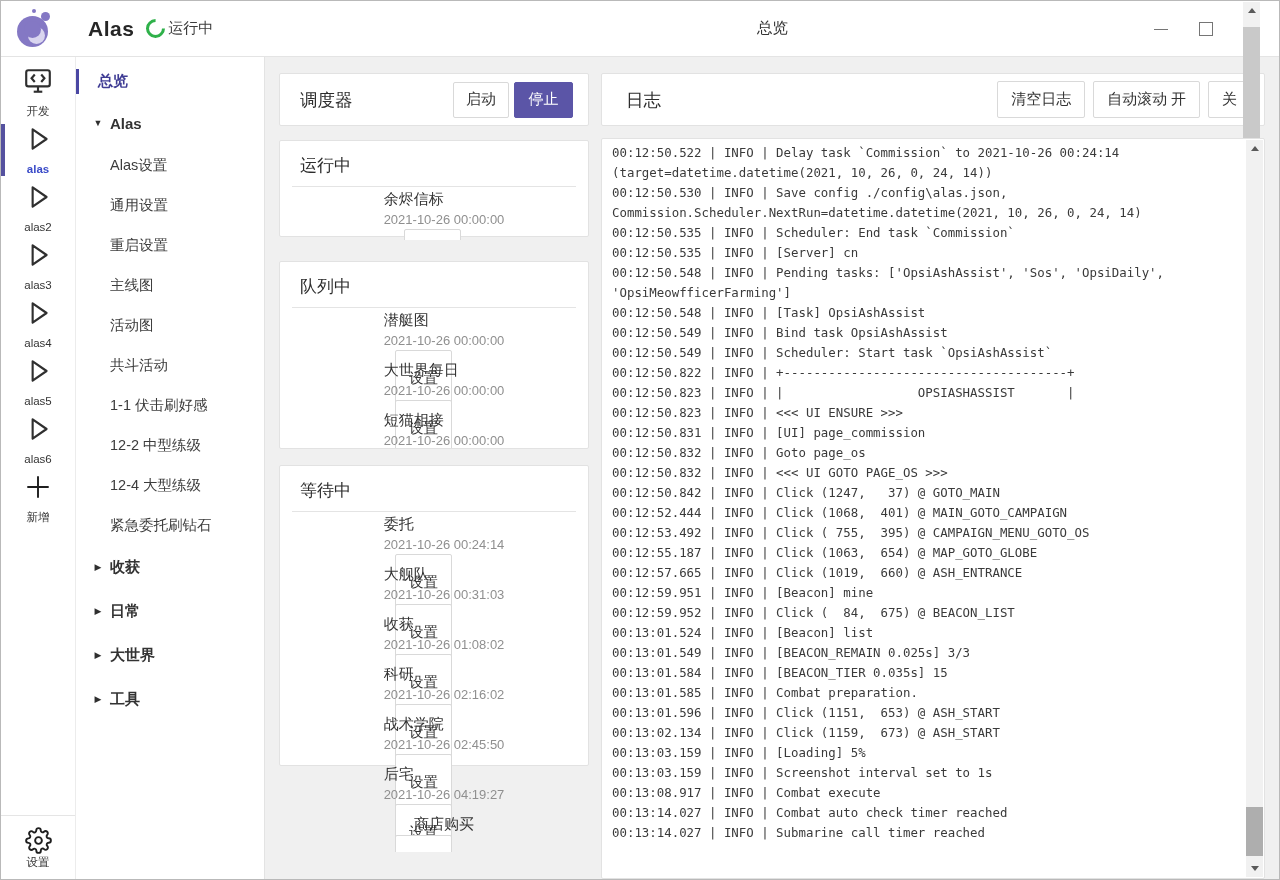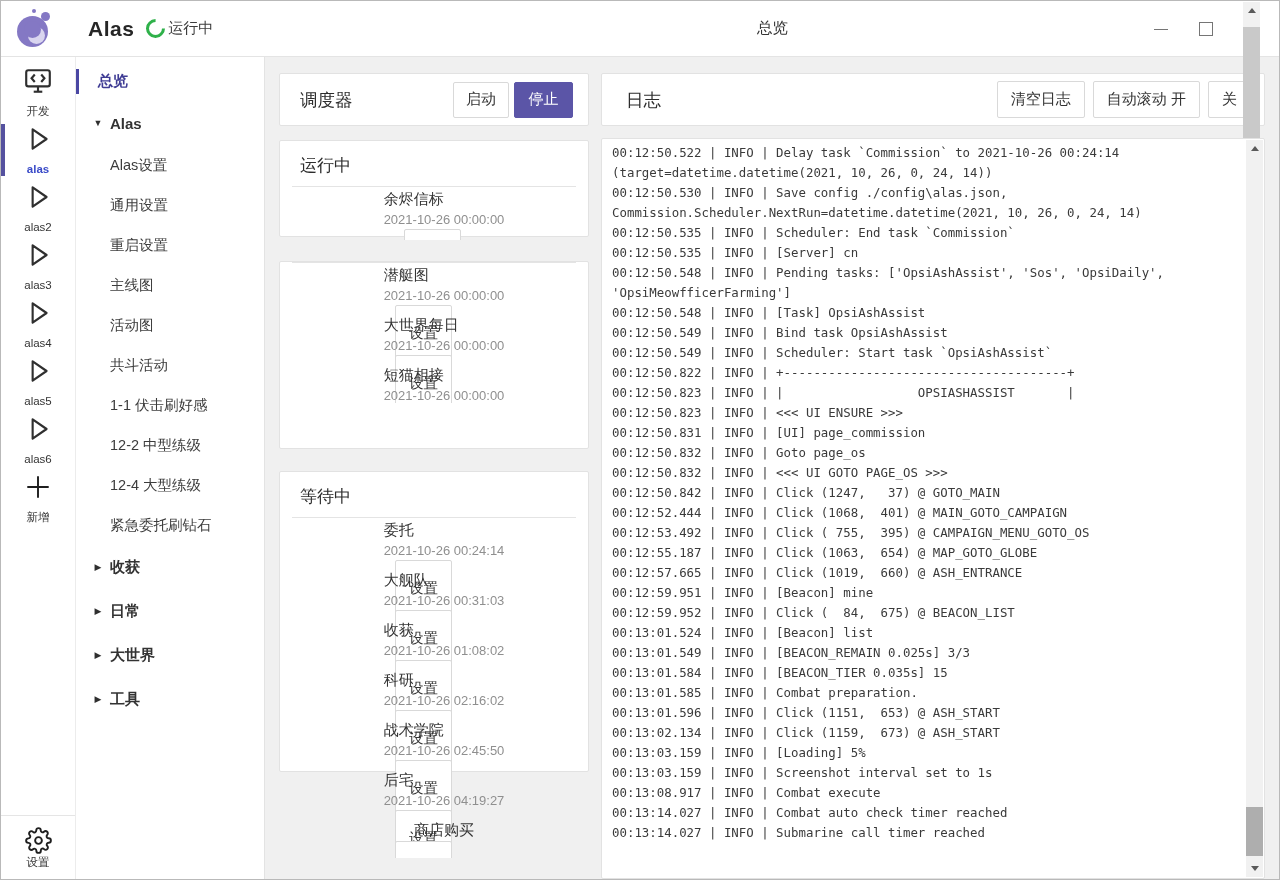--- a/index.html
+++ b/index.html
@@ -55,42 +55,42 @@
 
   
   .main { flex:1; background:#f0f0f0; display:flex; padding:16px 14px 0 14px; gap:12px; min-width:0; }
   .card { background:#fff; border:1px solid #e2e2e2; border-radius:2px; }
   .left-col { width:310px; flex:0 0 310px; }
   .log-col { flex:1; display:flex; flex-direction:column; min-width:0; }
 
   .panel-head { height:53px; display:flex; align-items:center; }
   .panel-title { font-size:17.5px; color:#2d2d2d; padding-left:20px; }
   .spacer { flex:1; }
-  .btn { display:flex; align-items:center; justify-content:center; background:#fff; border:1px solid #d9d9d9; border-radius:2px; font-size:15px; color:#333; cursor:pointer; font-family:Liberation Sans, sans-serif; }
+  .btn { display:flex; align-items:center; justify-content:center; background:#fff; border:1px solid #d9d9d9; border-radius:2px; font-size:15px; color:#333; cursor:pointer; font-family:Liberation Serif, serif; }
   .sched-card .btn { height:36px; padding:0 12px; }
   .btn-start { margin-right:5px; min-width:55px; }
   .btn-stop { background:#5b55a7; border-color:#5b55a7; color:#fff; min-width:59px; margin-right:15px; }
 
   .sec-card { margin-top:0; }
   .card-title { font-size:17px; color:#2d2d2d; padding:13px 20px 9px; }
   .card-divider { height:1px; background:#e4e4e4; margin:0 12px; }
   .task-list { position:relative; overflow:hidden; padding-left:20px; }
   .task-row { height:50px; display:flex; align-items:center;flex-direction:column; }
   .task-info { flex:1; min-width:0; }
   .task-name { font-size:15px; color:#333; line-height:23px; }
   .task-time { font-size:13px; color:#8f8f8f; line-height:19px; }
   .task-btn { width:57px; height:36px; font-size:14.5px; flex:0 0 57px; }
   .run-list { height:53px; }
   .run-list .task-btn { margin-right:24px; }
   .queue-list { height:140px; }
   .wait-list { height:340px; }
   .queue-list .task-btn, .wait-list .task-btn { margin-right:41px; }
   .run-card { margin-top:14px; height:97px; }
   .queue-card { margin-top:24px; height:188px; }
-  .wait-card { margin-top:22px; height:301px; }
+  .wait-card { margin-top:16px; height:301px; }
 
   
   .log-head { flex:0 0 53px; }
   .log-head .panel-title { padding-left:24px; }
   .log-head .btn { height:37px; margin-right:8px; padding:0 13px; }
   .btn-autoscroll-off { margin-right:13px !important; }
   .log-card { margin-top:12px; flex:1; position:relative; overflow:hidden; }
   .log-text { position:absolute; left:10px; right:26px; top:4px; bottom:2px; overflow:hidden;
               font-family:"DejaVu Sans Mono", "Liberation Mono", monospace; font-size:12.4px; line-height:20px; color:#3a3a3a; }
   .log-line { white-space:pre-wrap; overflow-wrap:normal; word-break:normal; }
@@ -335,20 +335,21 @@
                 <div class="task-info">
                   <div class="task-name">余烬信标</div>
                   <div class="task-time">2021-10-26 00:00:00</div>
                 </div>
                 <button class="btn task-btn">设置</button>
               </div>
             </div>
         </div>
 
         <div class="card sec-card queue-card">
+          <div class="card-title">队列中</div>
           <div class="card-divider"></div>
           <div class="task-list queue-list">
 
               <div class="task-row">
                 <div class="task-info">
                   <div class="task-name">潜艇图</div>
                   <div class="task-time">2021-10-26 00:00:00</div>
                 </div>
                 <button class="btn task-btn">设置</button>
               </div>

